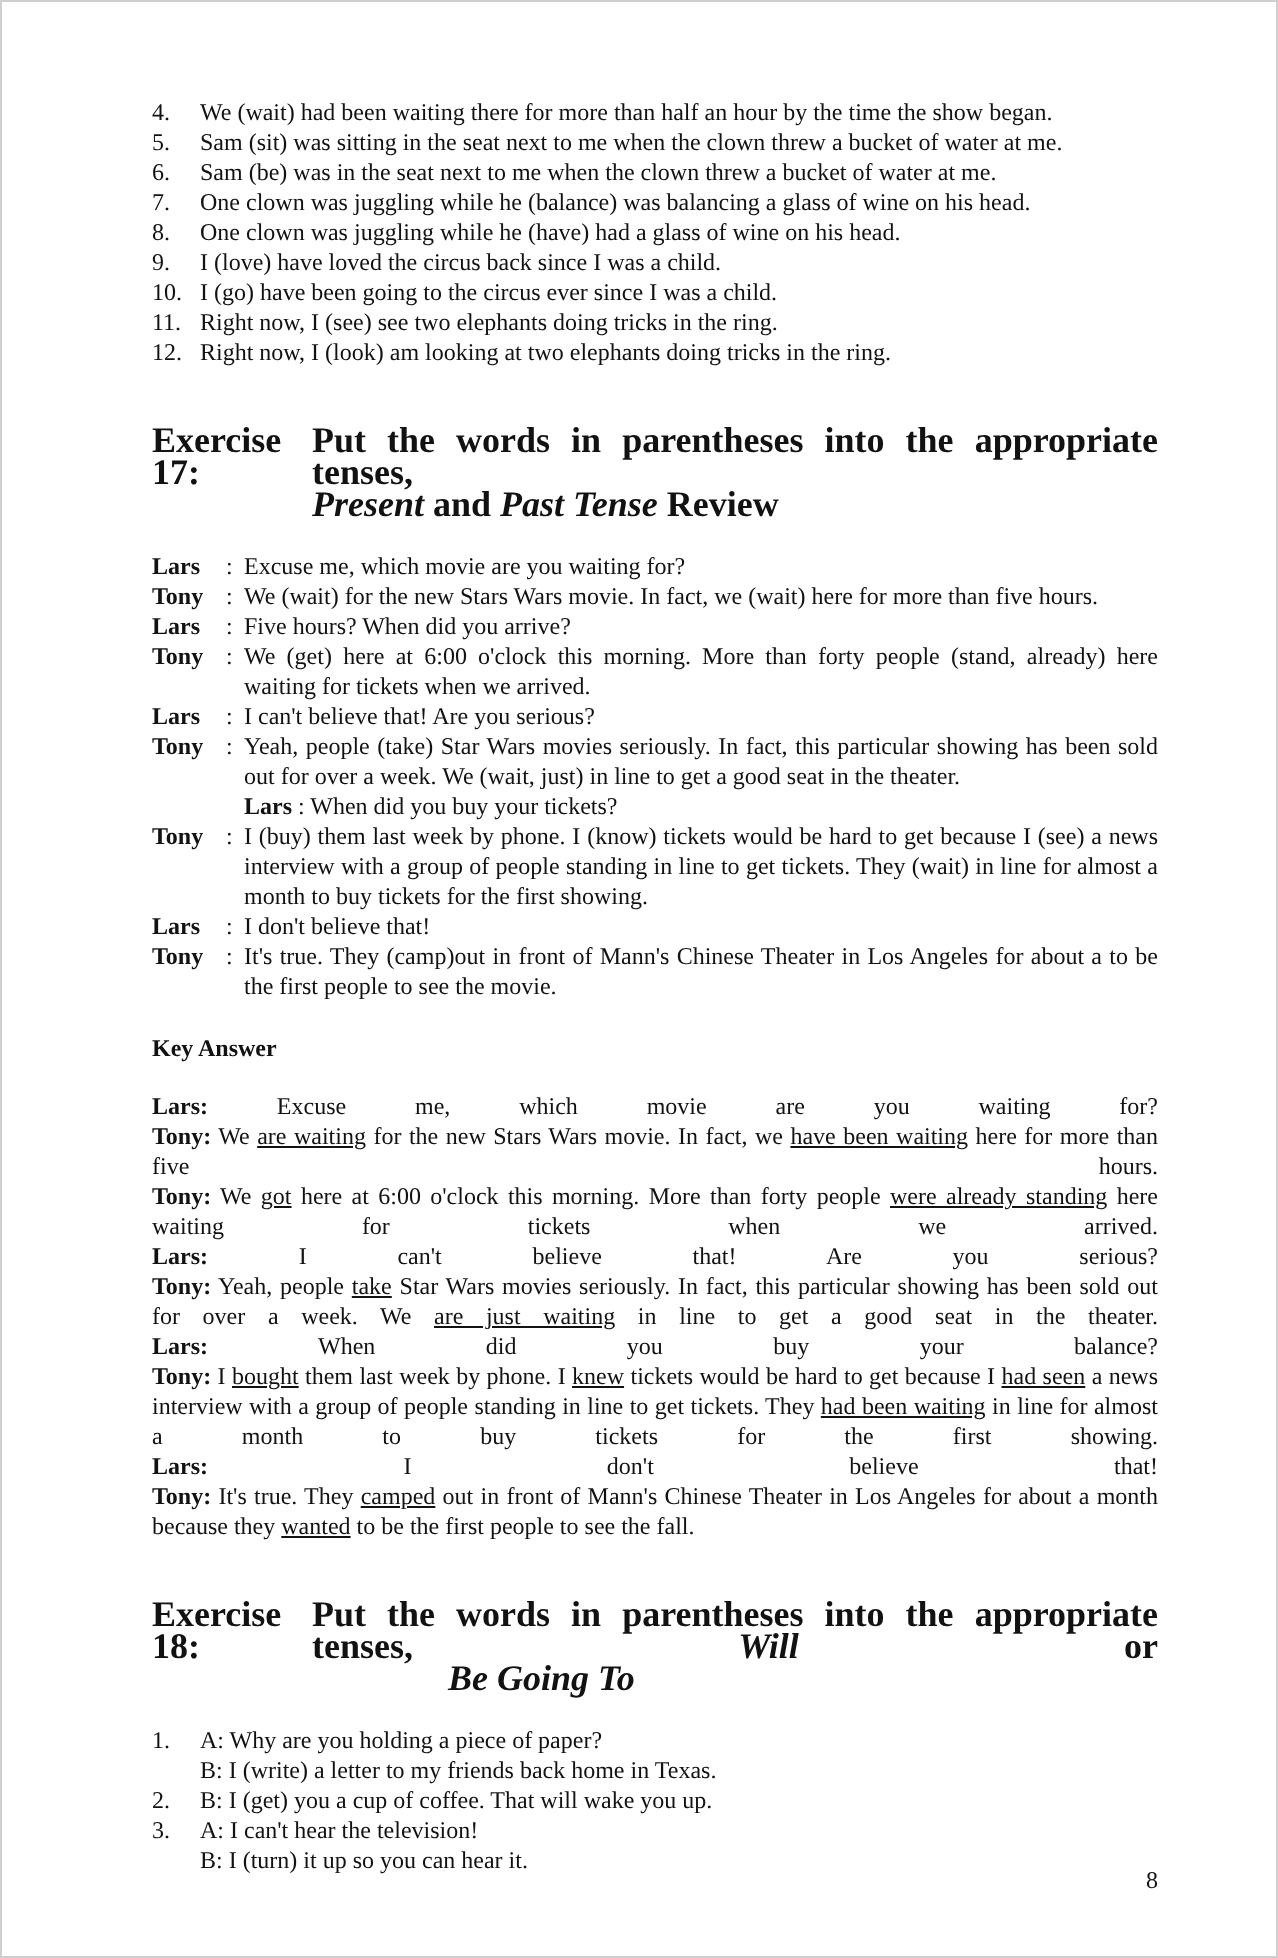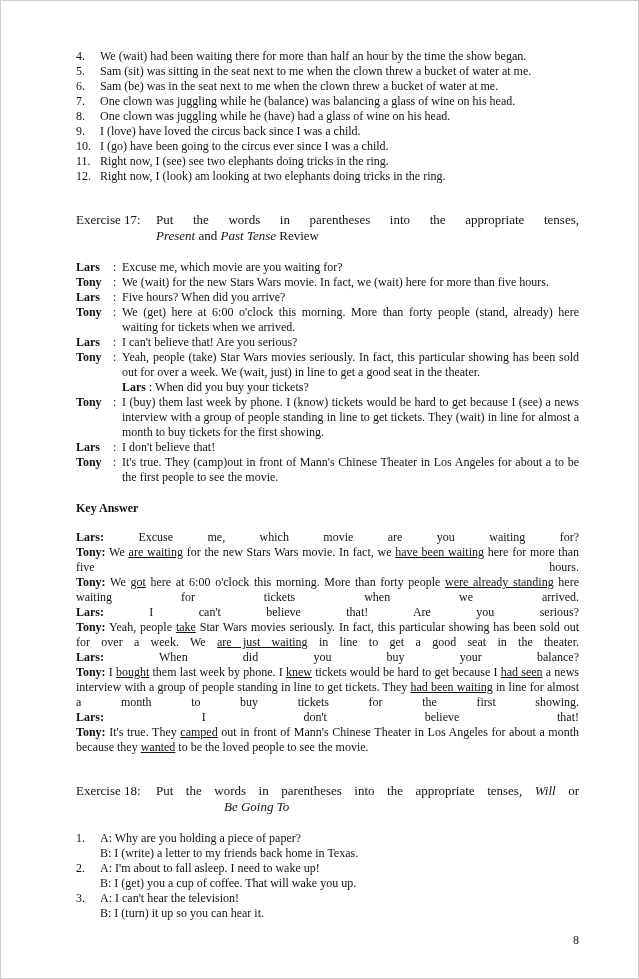--- a/index.html
+++ b/index.html
@@ -21,21 +21,21 @@
   .i { font-style: italic; }
   .u { text-decoration: underline; }
 
   
   .li { display: flex; }
   .li .num { flex: 0 0 24px; }
   .li .txt { flex: 1; }
   .li .lines { flex: 1; }
 
   
-  .heading { font-weight: normal; font-size: 13px; line-height: 16px; }
+  .heading { font-weight: bold; font-size: 18px; line-height: 16px; }
   .h-line1 { display: flex; }
   .h-label { flex: 0 0 80px; }
   .h-rest  { flex: 1; text-align: justify; text-align-last: justify; }
   .ex17-heading { margin-top: 28px; }
   .ex17-heading .h-line2 { margin-left: 80px; }
   .ex18-heading { margin-top: 28px; }
   .ex18-heading .h-line2 { margin-left: 148px; }
 
   
   .dialogue { margin-top: 16px; }
@@ -163,21 +163,21 @@
 
   <section class="block answers">
       <p class="ans jl"><span class="b ">Lars:</span><span> Excuse me, which movie are you waiting for?</span></p>
       <p class="ans jl"><span class="b ">Tony:</span><span> We </span><span class="u">are waiting</span><span> for the new Stars Wars movie. In fact, we </span><span class="u">have been waiting</span><span> here for more than five hours.</span></p>
       <p class="ans jl"><span class="b ">Tony:</span><span> We </span><span class="u">got</span><span> here at 6:00 o'clock this morning. More than forty people </span><span class="u">were already standing</span><span> here waiting for tickets when we arrived.</span></p>
       <p class="ans jl"><span class="b ">Lars:</span><span> I can't believe that! Are you serious?</span></p>
       <p class="ans jl"><span class="b ">Tony:</span><span> Yeah, people </span><span class="u">take</span><span> Star Wars movies seriously. In fact, this particular showing has been sold out for over a week. We </span><span class="u">are just waiting</span><span> in line to get a good seat in the theater.</span></p>
       <p class="ans jl"><span class="b ">Lars:</span><span> When did you buy your balance?</span></p>
       <p class="ans jl"><span class="b ">Tony:</span><span> I </span><span class="u">bought</span><span> them last week by phone. I </span><span class="u">knew</span><span> tickets would be hard to get because I </span><span class="u">had seen</span><span> a news interview with a group of people standing in line to get tickets. They </span><span class="u">had been waiting</span><span> in line for almost a month to buy tickets for the first showing.</span></p>
       <p class="ans jl"><span class="b ">Lars:</span><span> I don't believe that!</span></p>
-      <p class="ans"><span class="b ">Tony:</span><span> It's true. They </span><span class="u">camped</span><span> out in front of Mann's Chinese Theater in Los Angeles for about a month because they </span><span class="u">wanted</span><span> to be the loved people to see the movie.</span></p>
+      <p class="ans"><span class="b ">Tony:</span><span> It's true. They </span><span class="u">camped</span><span> out in front of Mann's Chinese Theater in Los Angeles for about a month because they </span><span class="u">wanted</span><span> to be the first people to see the fall.</span></p>
     </section>
 
   <header class="heading ex18-heading">
     <div class="h-line1">
       <span class="h-label">Exercise 18:</span>
       <span class="h-rest"><span>Put the words in parentheses into the appropriate tenses, </span><span class="i ">Will</span><span> or</span></span>
     </div>
     <div class="h-line2"><span class="i ">Be Going To</span></div>
   </header>
 
@@ -185,21 +185,20 @@
       <div class="li">
         <span class="num">1.</span>
         <div class="lines">
           <div class="pline">A: Why are you holding a piece of paper?</div>
           <div class="pline">B: I (write) a letter to my friends back home in Texas.</div>
         </div>
       </div>
       <div class="li">
         <span class="num">2.</span>
         <div class="lines">
-          <div class="pline">A: I'm about to fall asleep. I need to wake up!</div>
           <div class="pline">B: I (get) you a cup of coffee. That will wake you up.</div>
         </div>
       </div>
       <div class="li">
         <span class="num">3.</span>
         <div class="lines">
           <div class="pline">A: I can't hear the television!</div>
           <div class="pline">B: I (turn) it up so you can hear it.</div>
         </div>
       </div>

